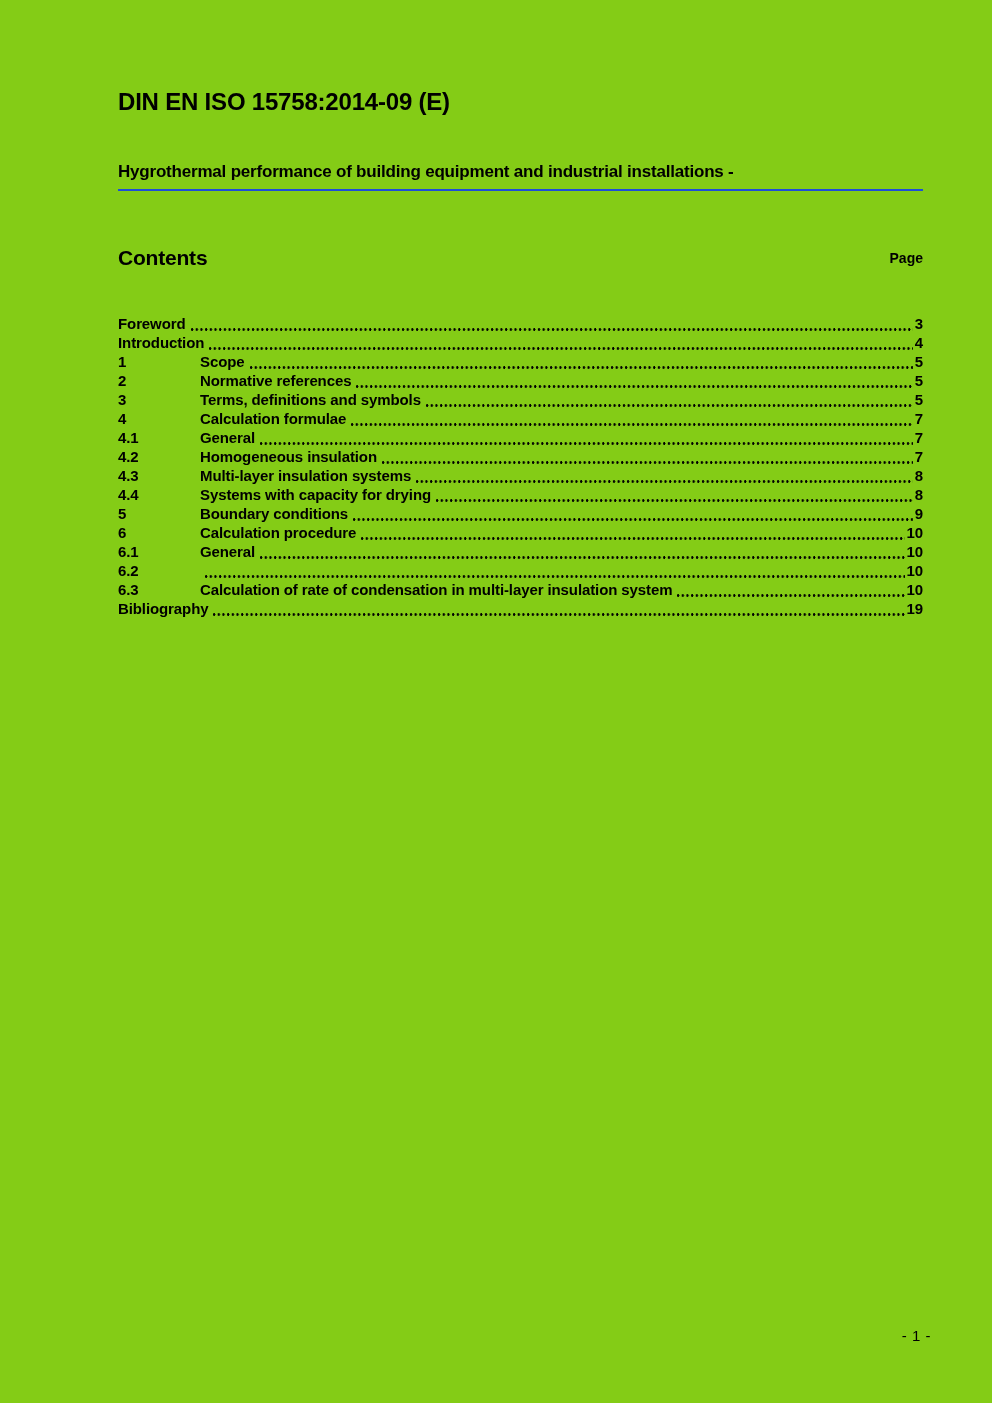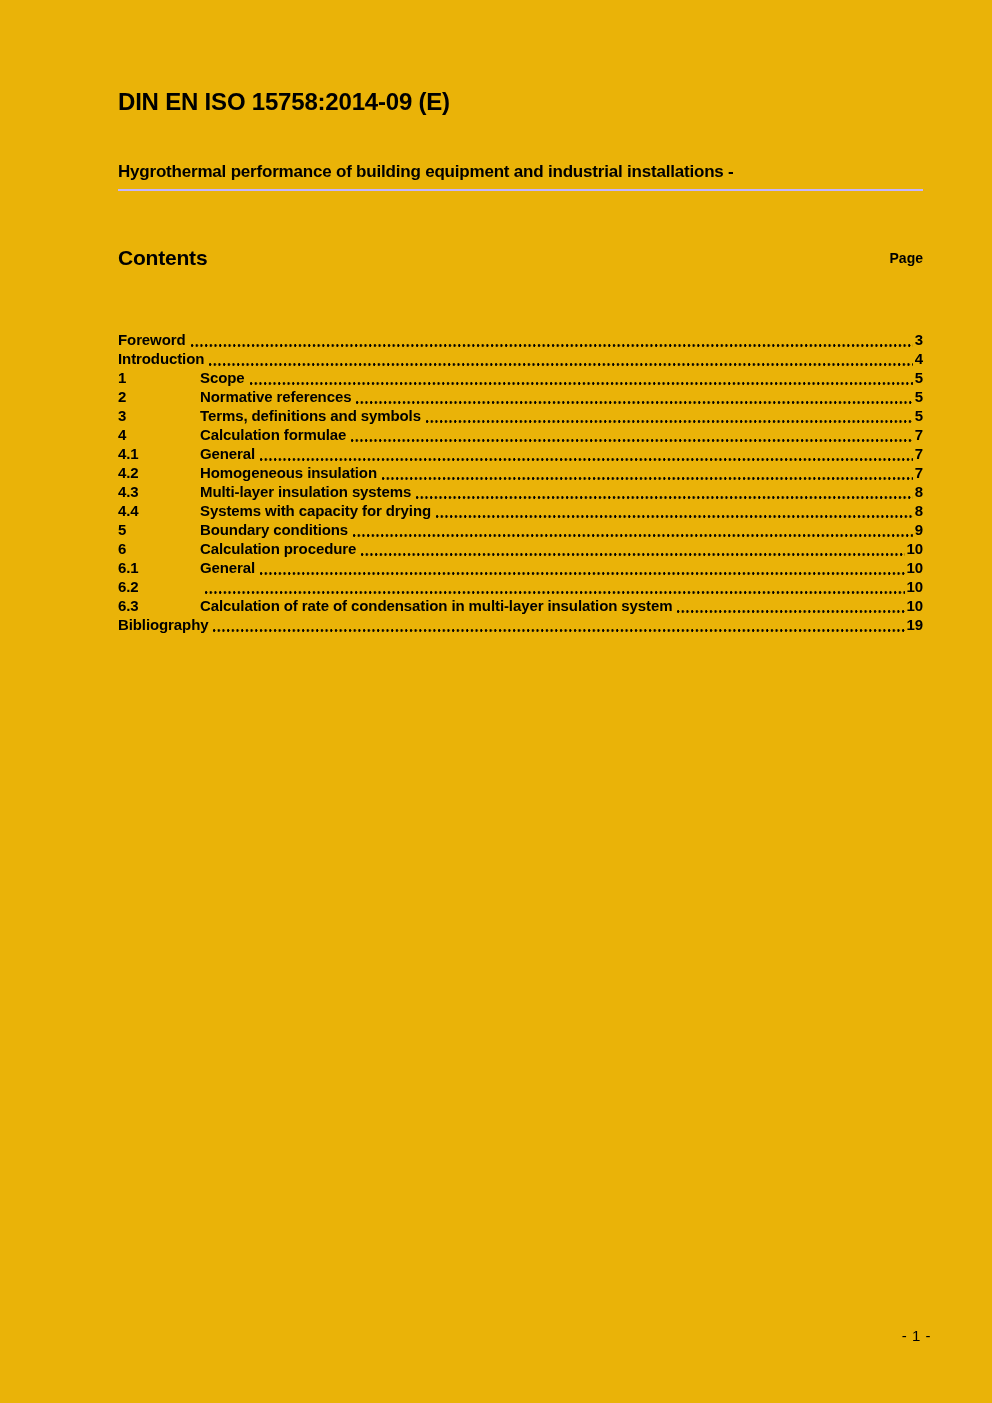--- a/index.html
+++ b/index.html
@@ -4,21 +4,21 @@
 <style>
   html, body {
     margin: 0;
     padding: 0;
     background: #ffffff;
   }
   .page {
     position: relative;
     width: 992px;
     height: 1403px;
-    background: #eab308;
+    background: #84cc16;
     color: #000000;
     font-family: "Liberation Sans", sans-serif;
     overflow: hidden;
   }
   .content {
     position: absolute;
     left: 118px;
     top: 0;
     width: 805px;
   }
@@ -35,21 +35,21 @@
   .doc-title {
     position: absolute;
     left: 0;
     top: 159px;
     width: 100%;
     font-size: 17px;
     font-weight: bold;
     line-height: 26px;
     letter-spacing: -0.2px;
     padding-bottom: 4px;
-    border-bottom: 2px solid #c4b5fd;
+    border-bottom: 2px solid #1d4ed8;
   }
   .doc-title-line {
     white-space: nowrap;
   }
   .contents-header {
     position: absolute;
     left: 0;
     top: 246px;
     width: 100%;
     display: flex;
@@ -76,21 +76,21 @@
     letter-spacing: -0.1px;
   }
   .toc-row {
     display: flex;
     align-items: flex-end;
     line-height: 19px;
   }
   .toc-row.g {
   }
   .toc .toc-row:first-child {
-    margin-top: 16px;
+    margin-top: 0;
   }
   .toc-num {
     flex: 0 0 82px;
     width: 82px;
   }
   .toc-label {
     white-space: nowrap;
     flex: 0 0 auto;
   }
   .leader {

